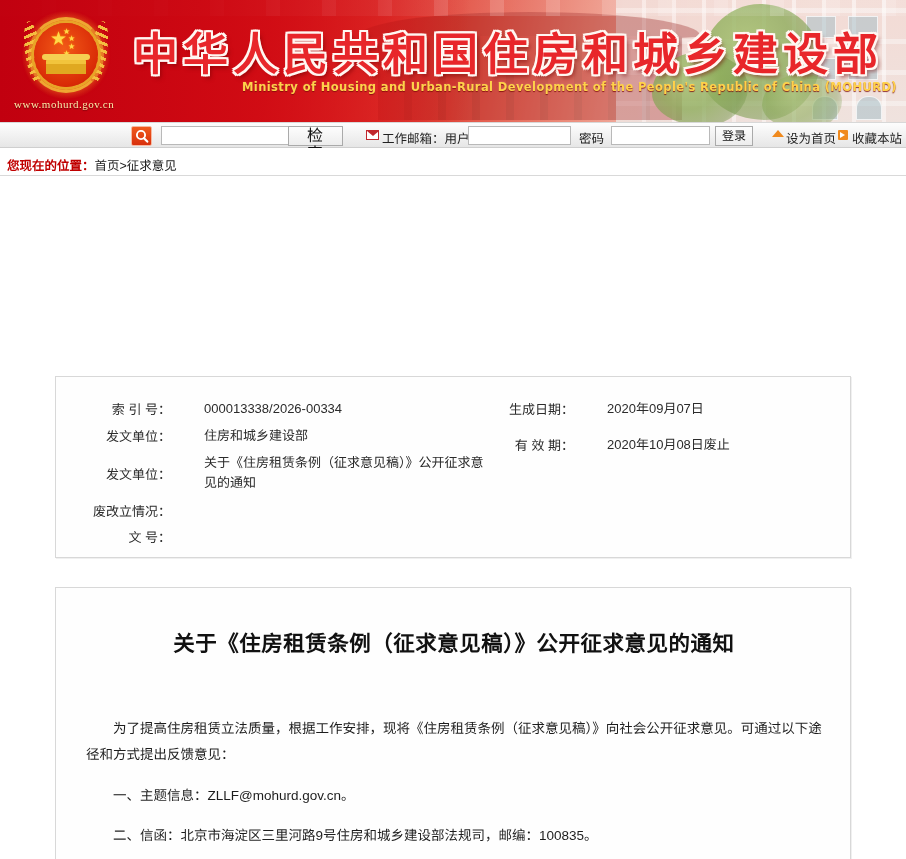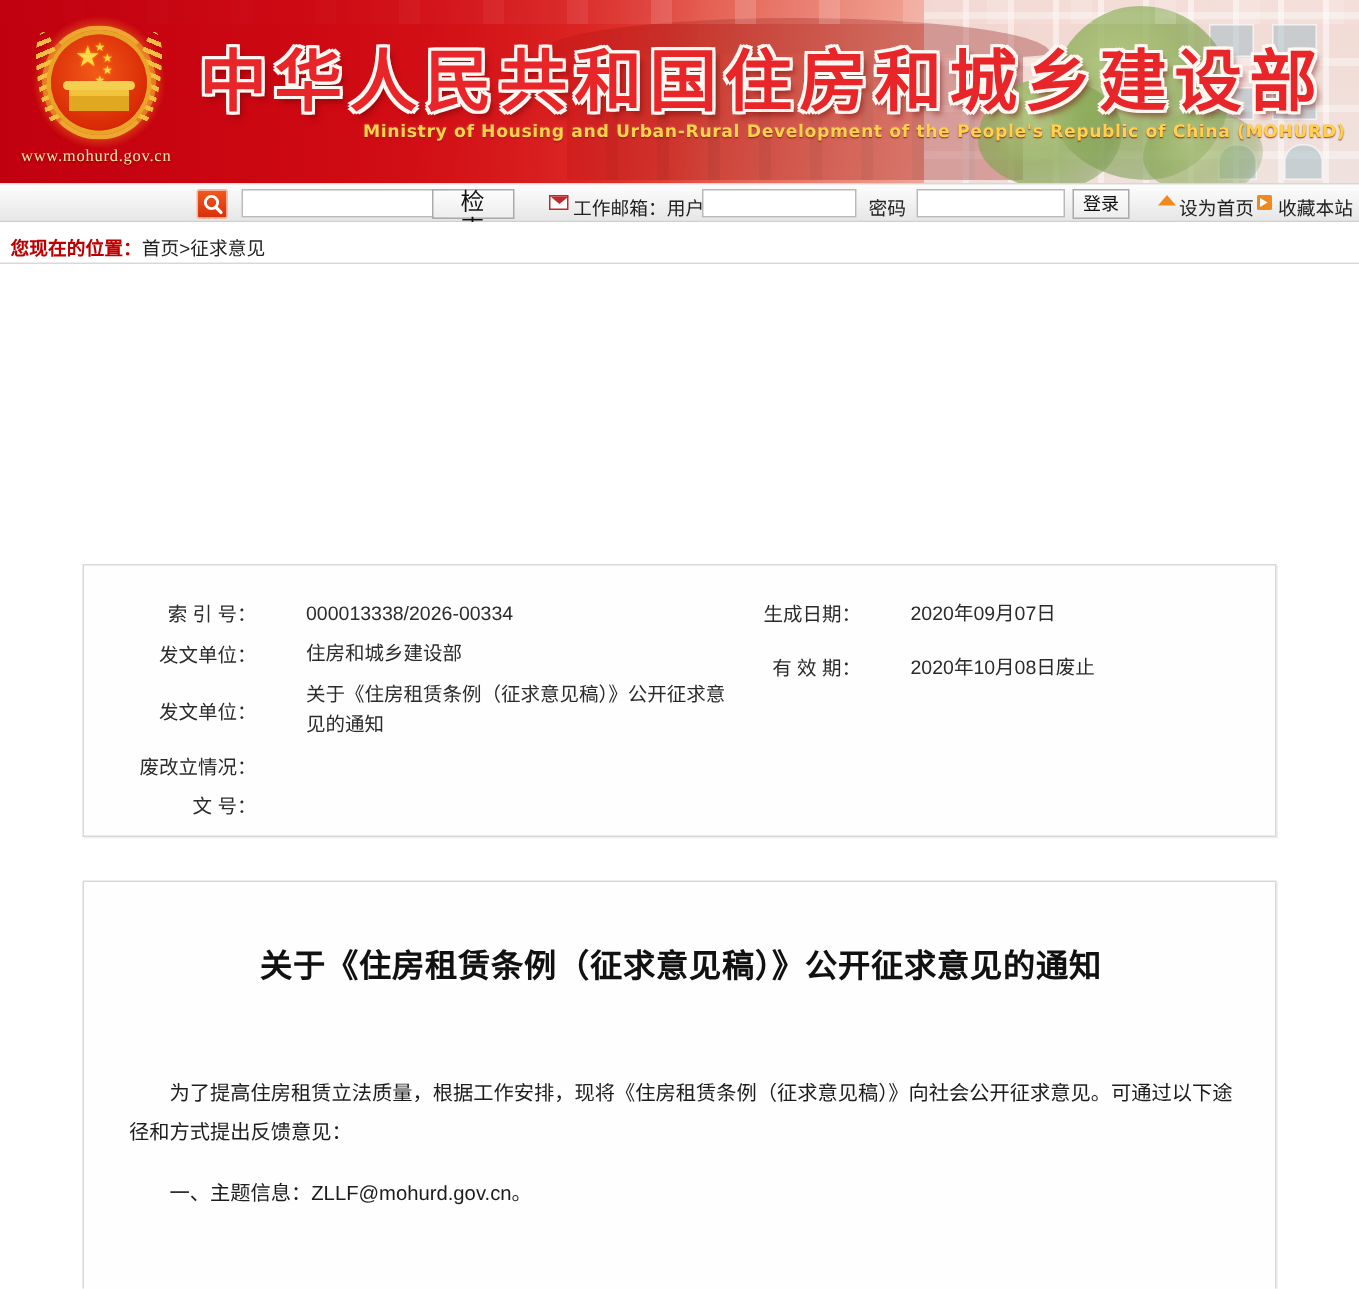--- a/index.html
+++ b/index.html
@@ -411,17 +411,18 @@
     </div>
   </div>
 
   <div class="panel" id="article-panel">
 
     <div class="art-title">关于《住房租赁条例（征求意见稿）》公开征求意见的通知</div>
 
     <div class="art-body">
       <p class="indent">为了提高住房租赁立法质量，根据工作安排，现将《住房租赁条例（征求意见稿）》向社会公开征求意见。可通过以下途径和方式提出反馈意见：</p>
       <p class="indent">一、主题信息：ZLLF@mohurd.gov.cn。</p>
+      <p class="indent">二、信函：北京市海淀区三里河路9号住房和城乡建设部法规司，邮编：100835。</p>
 
     </div>
 
   </div>
 </div>
 
 </body></html>

